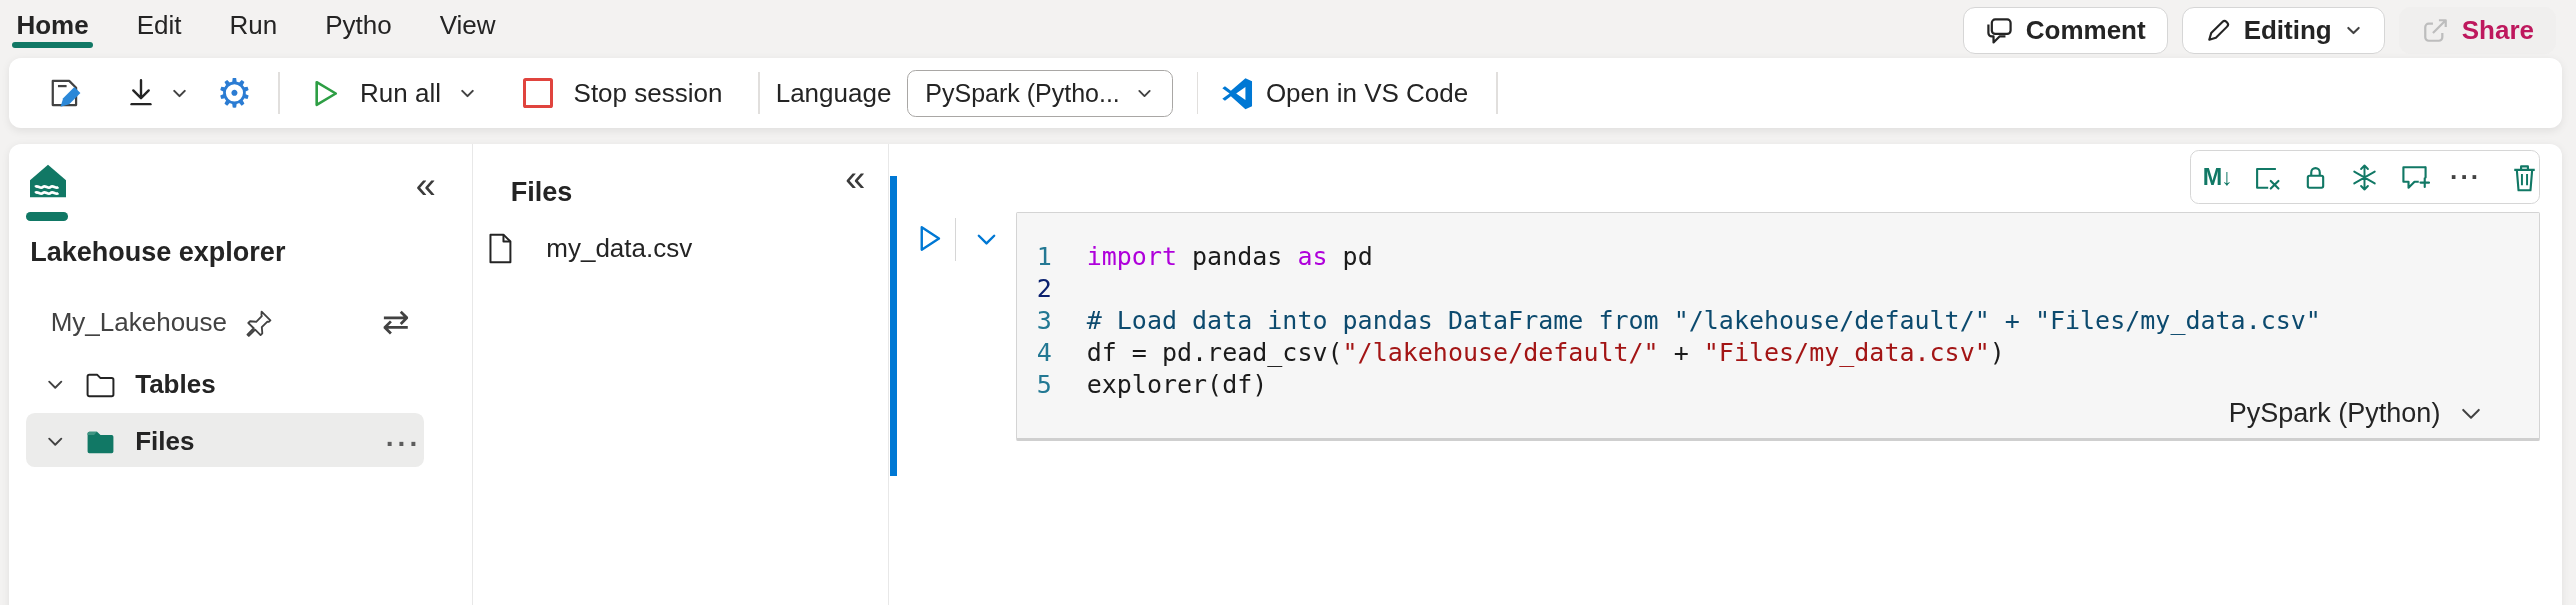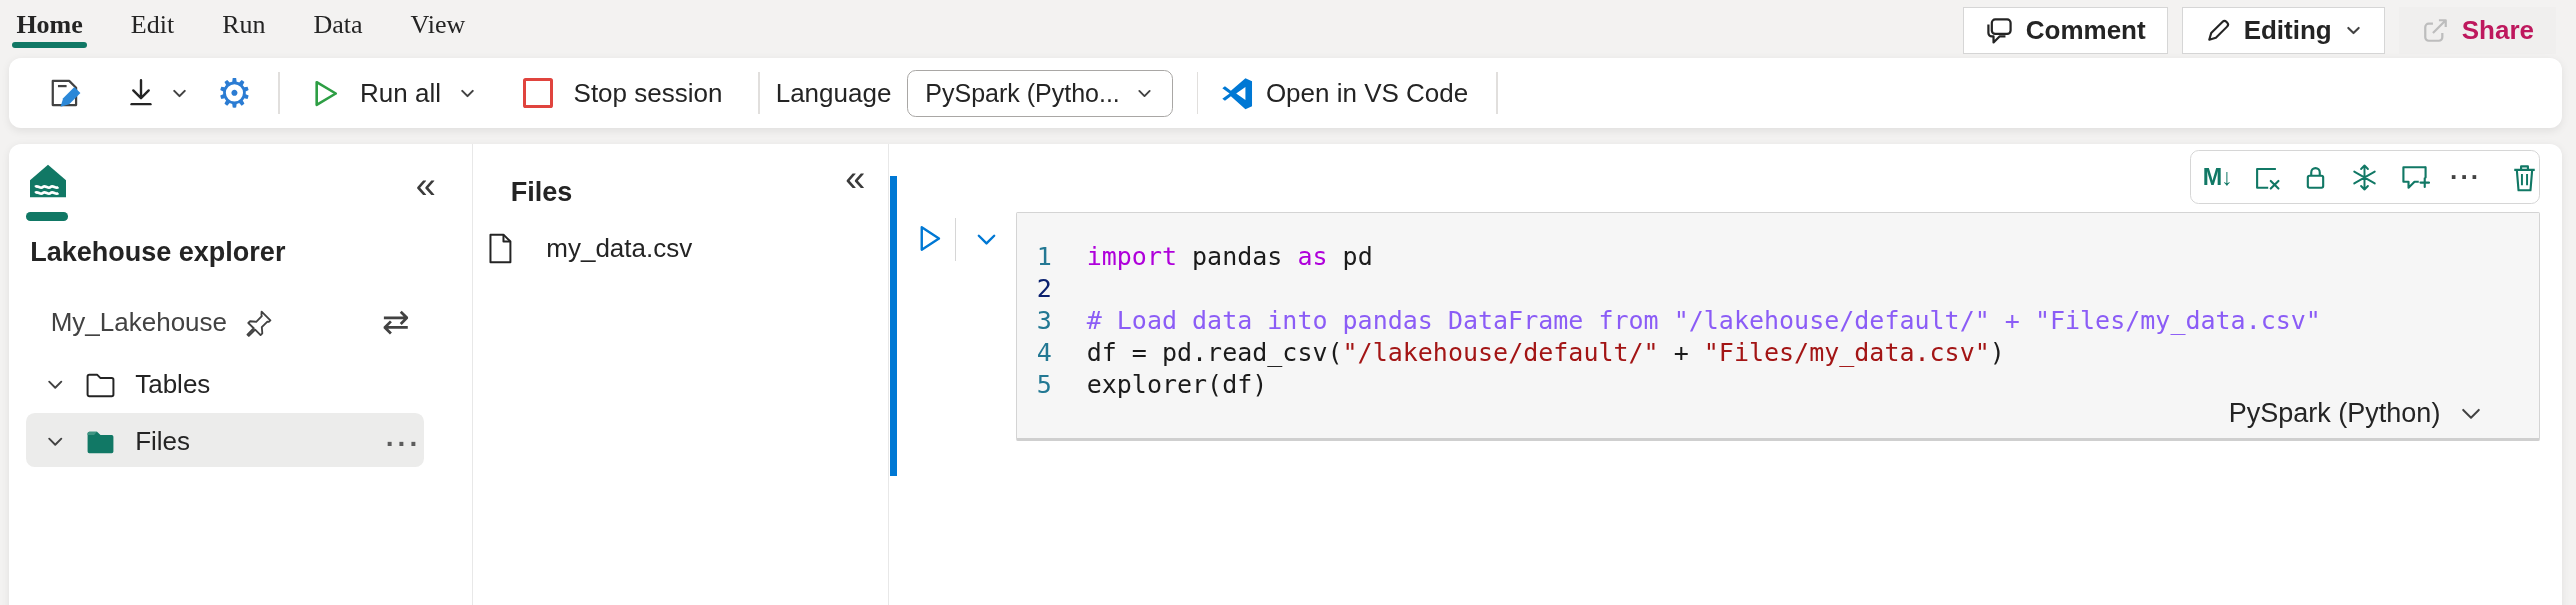--- a/index.html
+++ b/index.html
@@ -4,88 +4,88 @@
 <style>
   html,body{margin:0;padding:0;}
   body{
     width:2576px;height:606px;position:relative;overflow:hidden;
     background:#f3f2f1;
     font-family:"Liberation Sans",sans-serif;
     color:#242424;
     -webkit-font-smoothing:antialiased;
   }
   
-  .menubar{position:absolute;left:0;top:0;width:100%;height:50px;display:flex;align-items:center;padding-left:16.4px;box-sizing:border-box;font-family:Liberation Serif, serif;}
+  .menubar{position:absolute;left:0;top:0;width:100%;height:50px;display:flex;align-items:center;padding-left:16.4px;box-sizing:border-box;}
   .menu-item{position:relative;font-size:26px;margin-right:48px;height:50px;display:flex;align-items:center;cursor:default;}
   .menu-item.active{font-weight:700;}
   .menu-item.active .underline{position:absolute;left:-4.3px;right:-4.3px;bottom:1.7px;height:6px;border-radius:3.5px;background:#117865;}
   .top-actions{position:absolute;right:20px;top:7px;display:flex;align-items:center;gap:14px;}
-  .tbtn{display:flex;align-items:center;gap:12px;height:47px;padding:0 21px;background:#fff;border:1.7px solid #d6d6d6;border-radius:0;font-size:26px;font-weight:600;color:#242424;}
+  .tbtn{display:flex;align-items:center;gap:12px;height:47px;padding:0 21px;background:#fff;border:1.7px solid #d6d6d6;border-radius:12px;font-size:26px;font-weight:600;color:#242424;}
   .tbtn.disabled{background:#f0efee;border-color:#f0efee;color:#be185d;}
   .tbtn svg{flex:0 0 auto;}
   
   .card{position:absolute;background:#fff;border-radius:12px;box-shadow:0 2.6px 8.7px rgba(0,0,0,.08);}
   .toolbar-card{left:8.7px;top:58px;width:2553px;height:70px;display:flex;align-items:center;padding-left:26px;box-sizing:border-box;}
   .tb-ic{display:flex;align-items:center;justify-content:center;}
   .vdiv{width:1.7px;height:42px;background:#e1dfdd;}
   .tb-label{font-size:26px;}
   .gear{font-size:40px;color:#2b7cd3;line-height:1;}
   .stop-sq{width:24px;height:24px;border:3.5px solid #e0443e;border-radius:2.6px;background:#fff;}
   .lang-pill{display:flex;align-items:center;gap:15.6px;height:45px;padding:0 17.3px;border:1.7px solid #a9a7a5;border-radius:8.7px;font-size:25px;background:#fff;}
   
   .main-card{left:8.7px;top:144px;width:2553px;height:485px;border-radius:12px 12px 0 0;overflow:hidden;}
   .panel-explorer{position:absolute;left:0;top:0;bottom:0;width:463px;border-right:1.7px solid #e8e8e8;}
   .panel-files{position:absolute;left:463px;top:0;bottom:0;width:416px;border-right:1.7px solid #e8e8e8;}
   .collapse{font-size:36px;color:#3b3b3b;line-height:1;}
   .ex-title{position:absolute;left:21.6px;top:93px;font-size:27px;font-weight:700;}
   .lh-row{position:absolute;left:42px;top:163px;display:flex;align-items:center;gap:18px;font-size:26px;color:#424242;}
   .swap{position:absolute;right:62px;top:158px;font-size:33px;color:#424242;}
-  .tree-row{position:absolute;display:flex;align-items:center;gap:19px;font-size:26px;}
+  .tree-row{position:absolute;display:flex;align-items:center;gap:19px;font-size:26px;font-weight:bold;}
   .sel-bg{position:absolute;left:17.3px;top:269px;width:398px;height:54px;background:#ececeb;border-radius:8.7px;}
   .ellipsis{font-size:28px;font-weight:700;color:#5c5c5c;letter-spacing:2.6px;}
   .fp-title{position:absolute;left:39px;top:33px;font-size:27px;font-weight:700;}
   .fp-row{position:absolute;left:15.6px;top:88px;display:flex;align-items:center;gap:33px;font-size:26px;}
   
   .nb-bar{position:absolute;left:881px;top:32px;width:7.8px;height:300px;background:#0078d4;}
   .nb-run{position:absolute;left:905px;top:78px;}
   .nb-vdiv{position:absolute;left:946px;top:74px;width:1.7px;height:43px;background:#d6d6d6;}
   .nb-chev{position:absolute;left:963px;top:83px;}
   .cell-toolbar{position:absolute;left:2181px;top:6px;width:350px;height:54px;background:#fff;border:1.7px solid #d6d6d6;border-radius:8.7px;box-sizing:border-box;display:flex;align-items:center;padding:0 12px;gap:20px;}
   .ct-ic{display:flex;align-items:center;justify-content:center;height:35px;}
   .ct-md{font-size:23.4px;font-weight:700;color:#117865;letter-spacing:-0.9px;}
   .ct-more{font-size:26px;font-weight:700;color:#424242;letter-spacing:1.7px;}
   .cell{position:absolute;left:1007px;top:68px;width:1524px;height:229px;background:#f6f6f6;border:1.7px solid #d4d4d4;border-bottom:3.5px solid #cfcfcf;border-radius:1.7px;box-sizing:border-box;}
   .code{padding-top:28px;font-family:"DejaVu Sans Mono",monospace;font-size:25px;line-height:32px;}
   .cl{display:flex;white-space:pre;}
   .ln{width:35px;text-align:right;color:#237893;flex:0 0 auto;}
   .ln.active{color:#0b216f;}
   .lc{margin-left:35px;}
   .tok-kw{color:#af00db;}
-  .tok-cm{color:#8b5cf6;}
+  .tok-cm{color:#0c4a6e;}
   .tok-st{color:#a31515;}
   .tok-tx{color:#1b1b1b;}
   .kernel{position:absolute;right:55px;bottom:8.7px;display:flex;align-items:center;gap:17.3px;font-size:27px;color:#242424;margin-top:37px;}
   svg{display:block;}
 </style>
 </head>
 <body>
 
 <div class="menubar">
   <div class="menu-item active">
     <span>Home</span>
     <span class="underline"></span>
   </div>
   <div class="menu-item">
       <span>Edit</span>
     </div>
   <div class="menu-item">
       <span>Run</span>
     </div>
   <div class="menu-item">
-      <span>Data</span>
+      <span>Pytho</span>
     </div>
   <div class="menu-item">
       <span>View</span>
     </div>
 </div>
 
 <div class="top-actions">
   <button class="tbtn">
     <span class="tb-ic">
       <svg width="29" height="29" viewBox="0 0 34 34">

